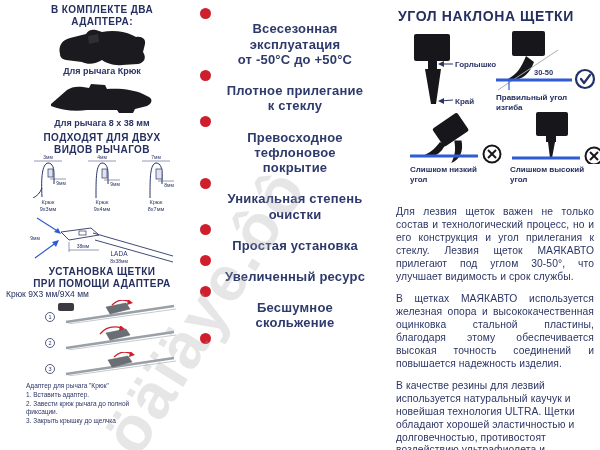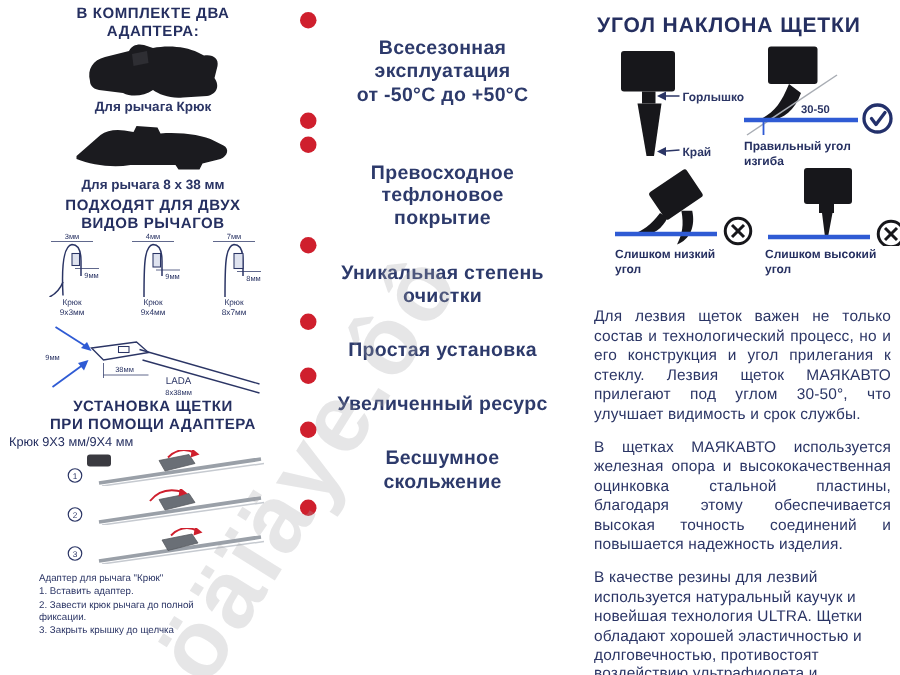--- a/index.html
+++ b/index.html
@@ -201,20 +201,22 @@
     <div>3. Закрыть крышку до щелчка</div>
   </div>
 </div>
 
 <div id="mid-col" class="col">
   <div class="dot"></div>
   <div class="feature">Всесезонная
 эксплуатация
 от -50°С до +50°С</div>
   <div class="dot"></div>
+  <div class="feature">Плотное прилегание
+к стеклу</div>
   <div class="dot"></div>
   <div class="feature">Превосходное
 тефлоновое
 покрытие</div>
   <div class="dot"></div>
   <div class="feature">Уникальная степень
 очистки</div>
   <div class="dot"></div>
   <div class="feature">Простая установка</div>
   <div class="dot"></div>

